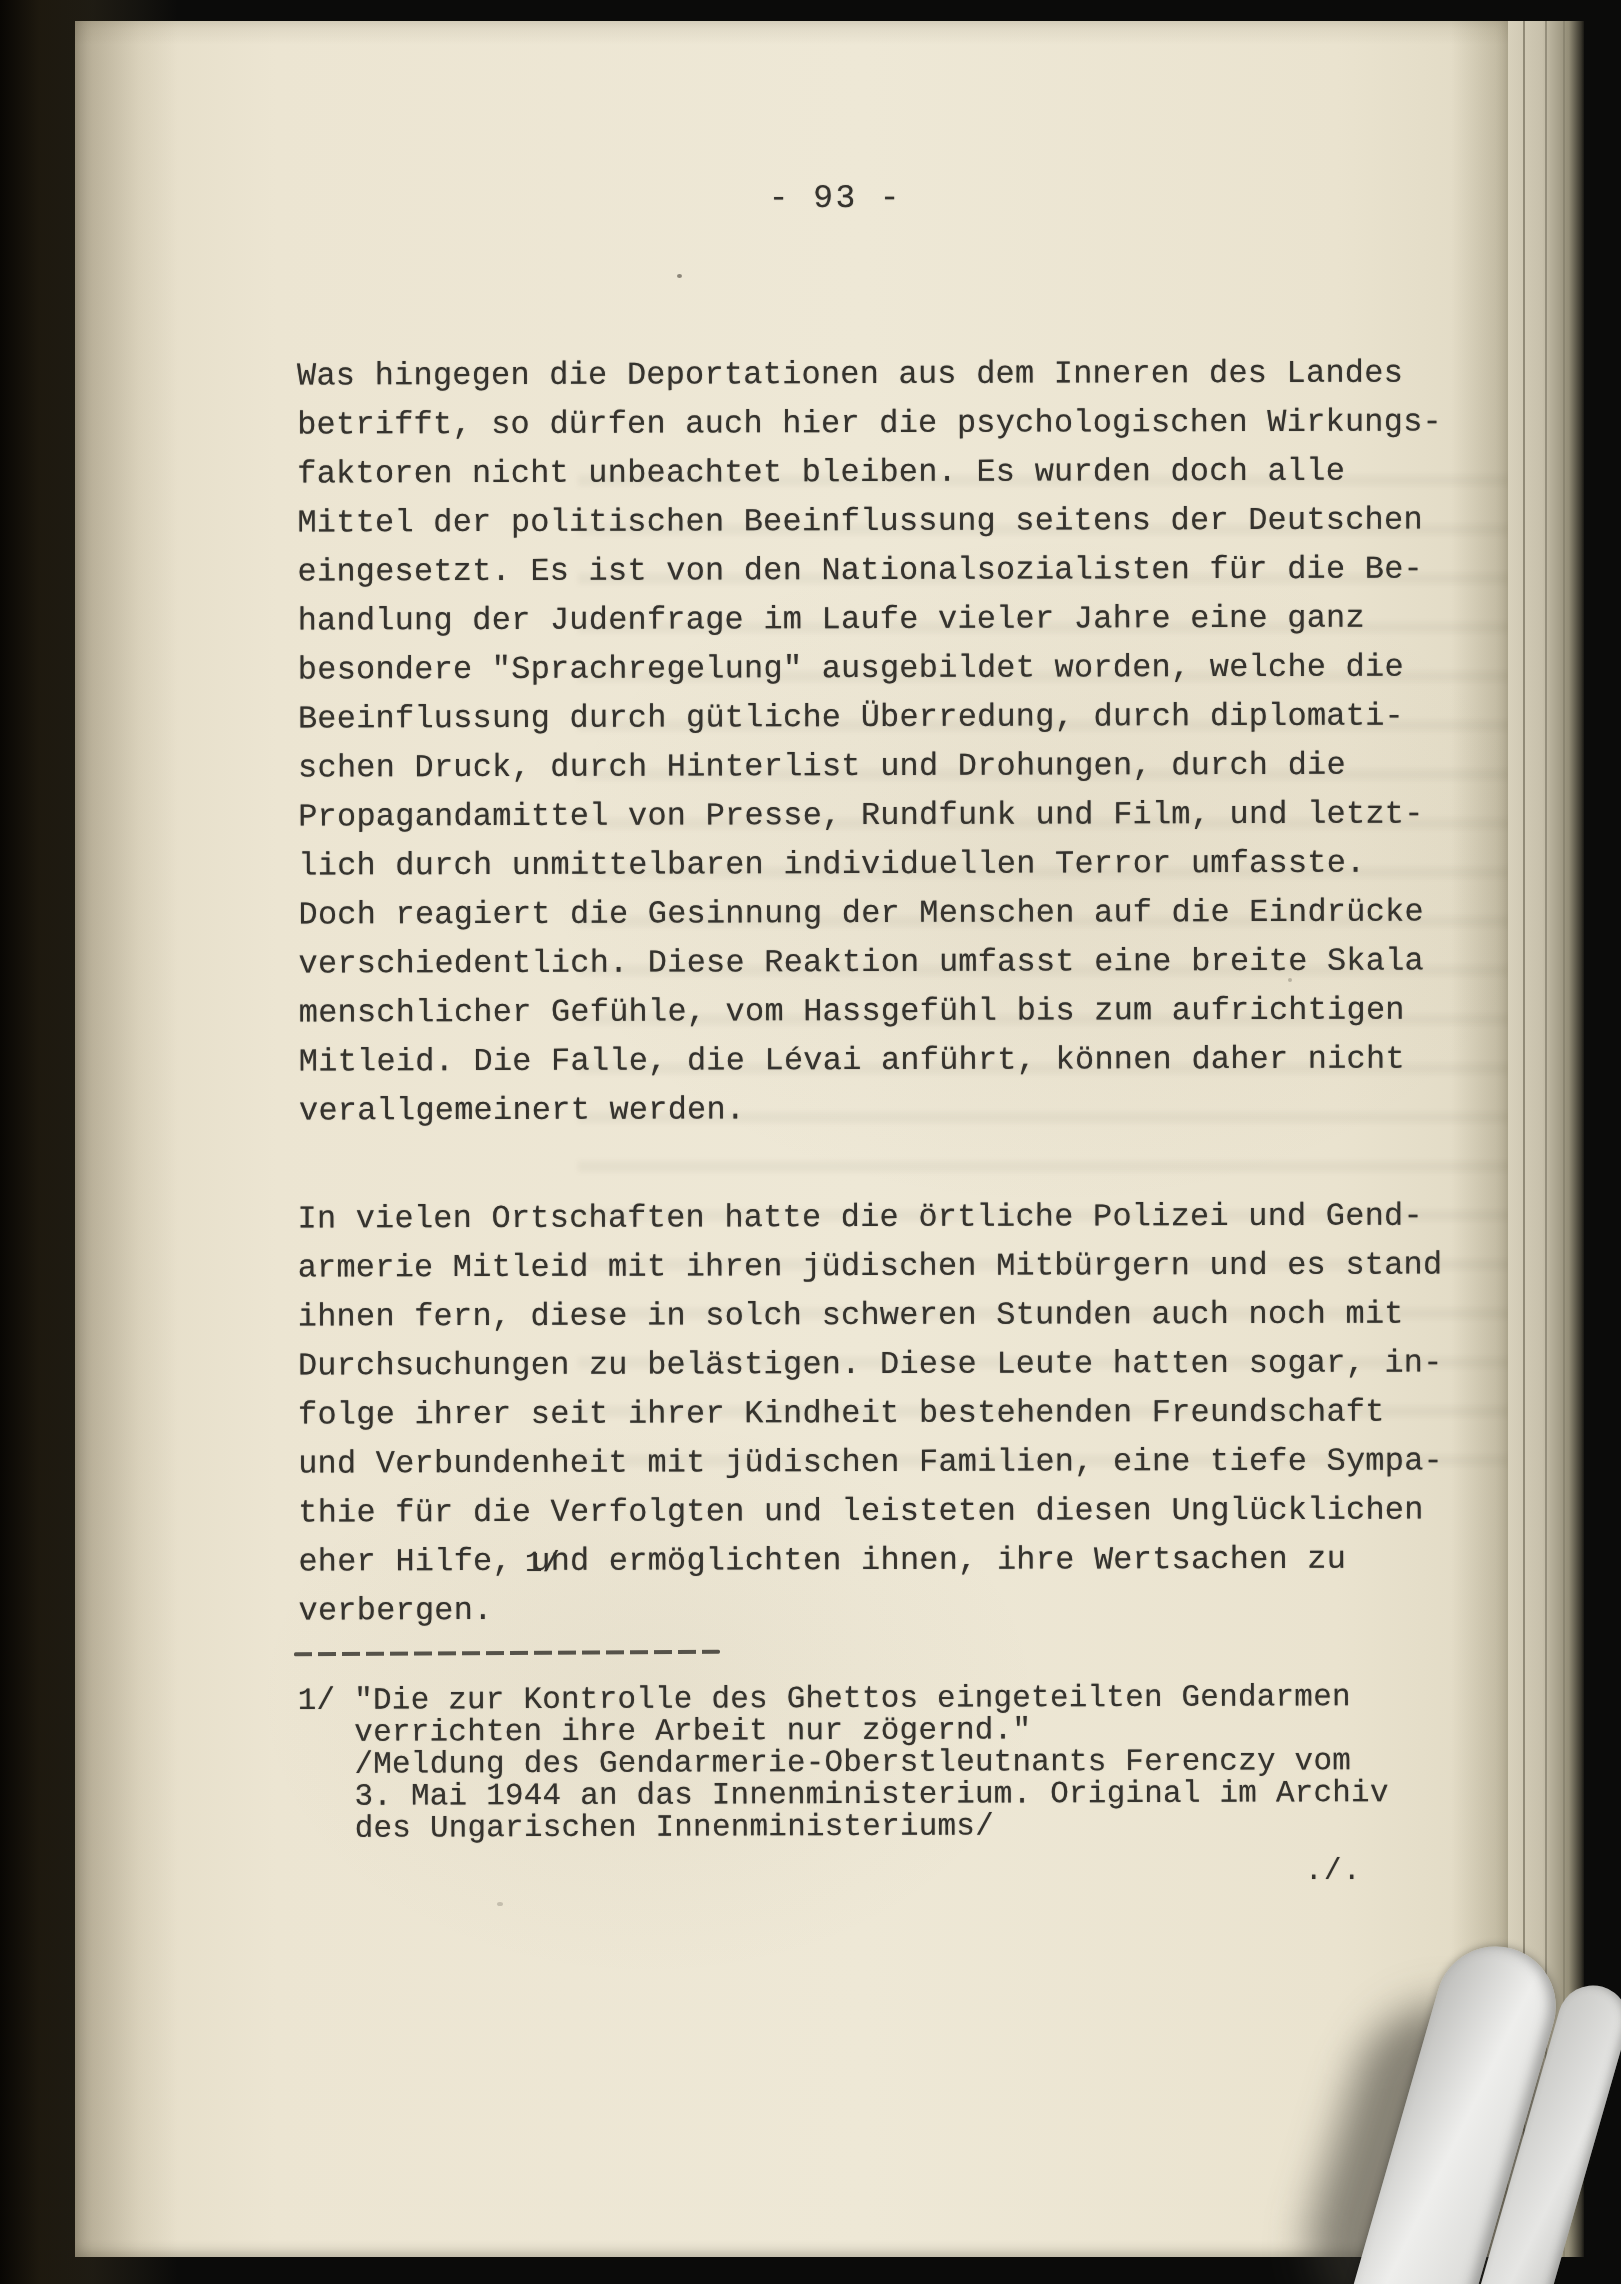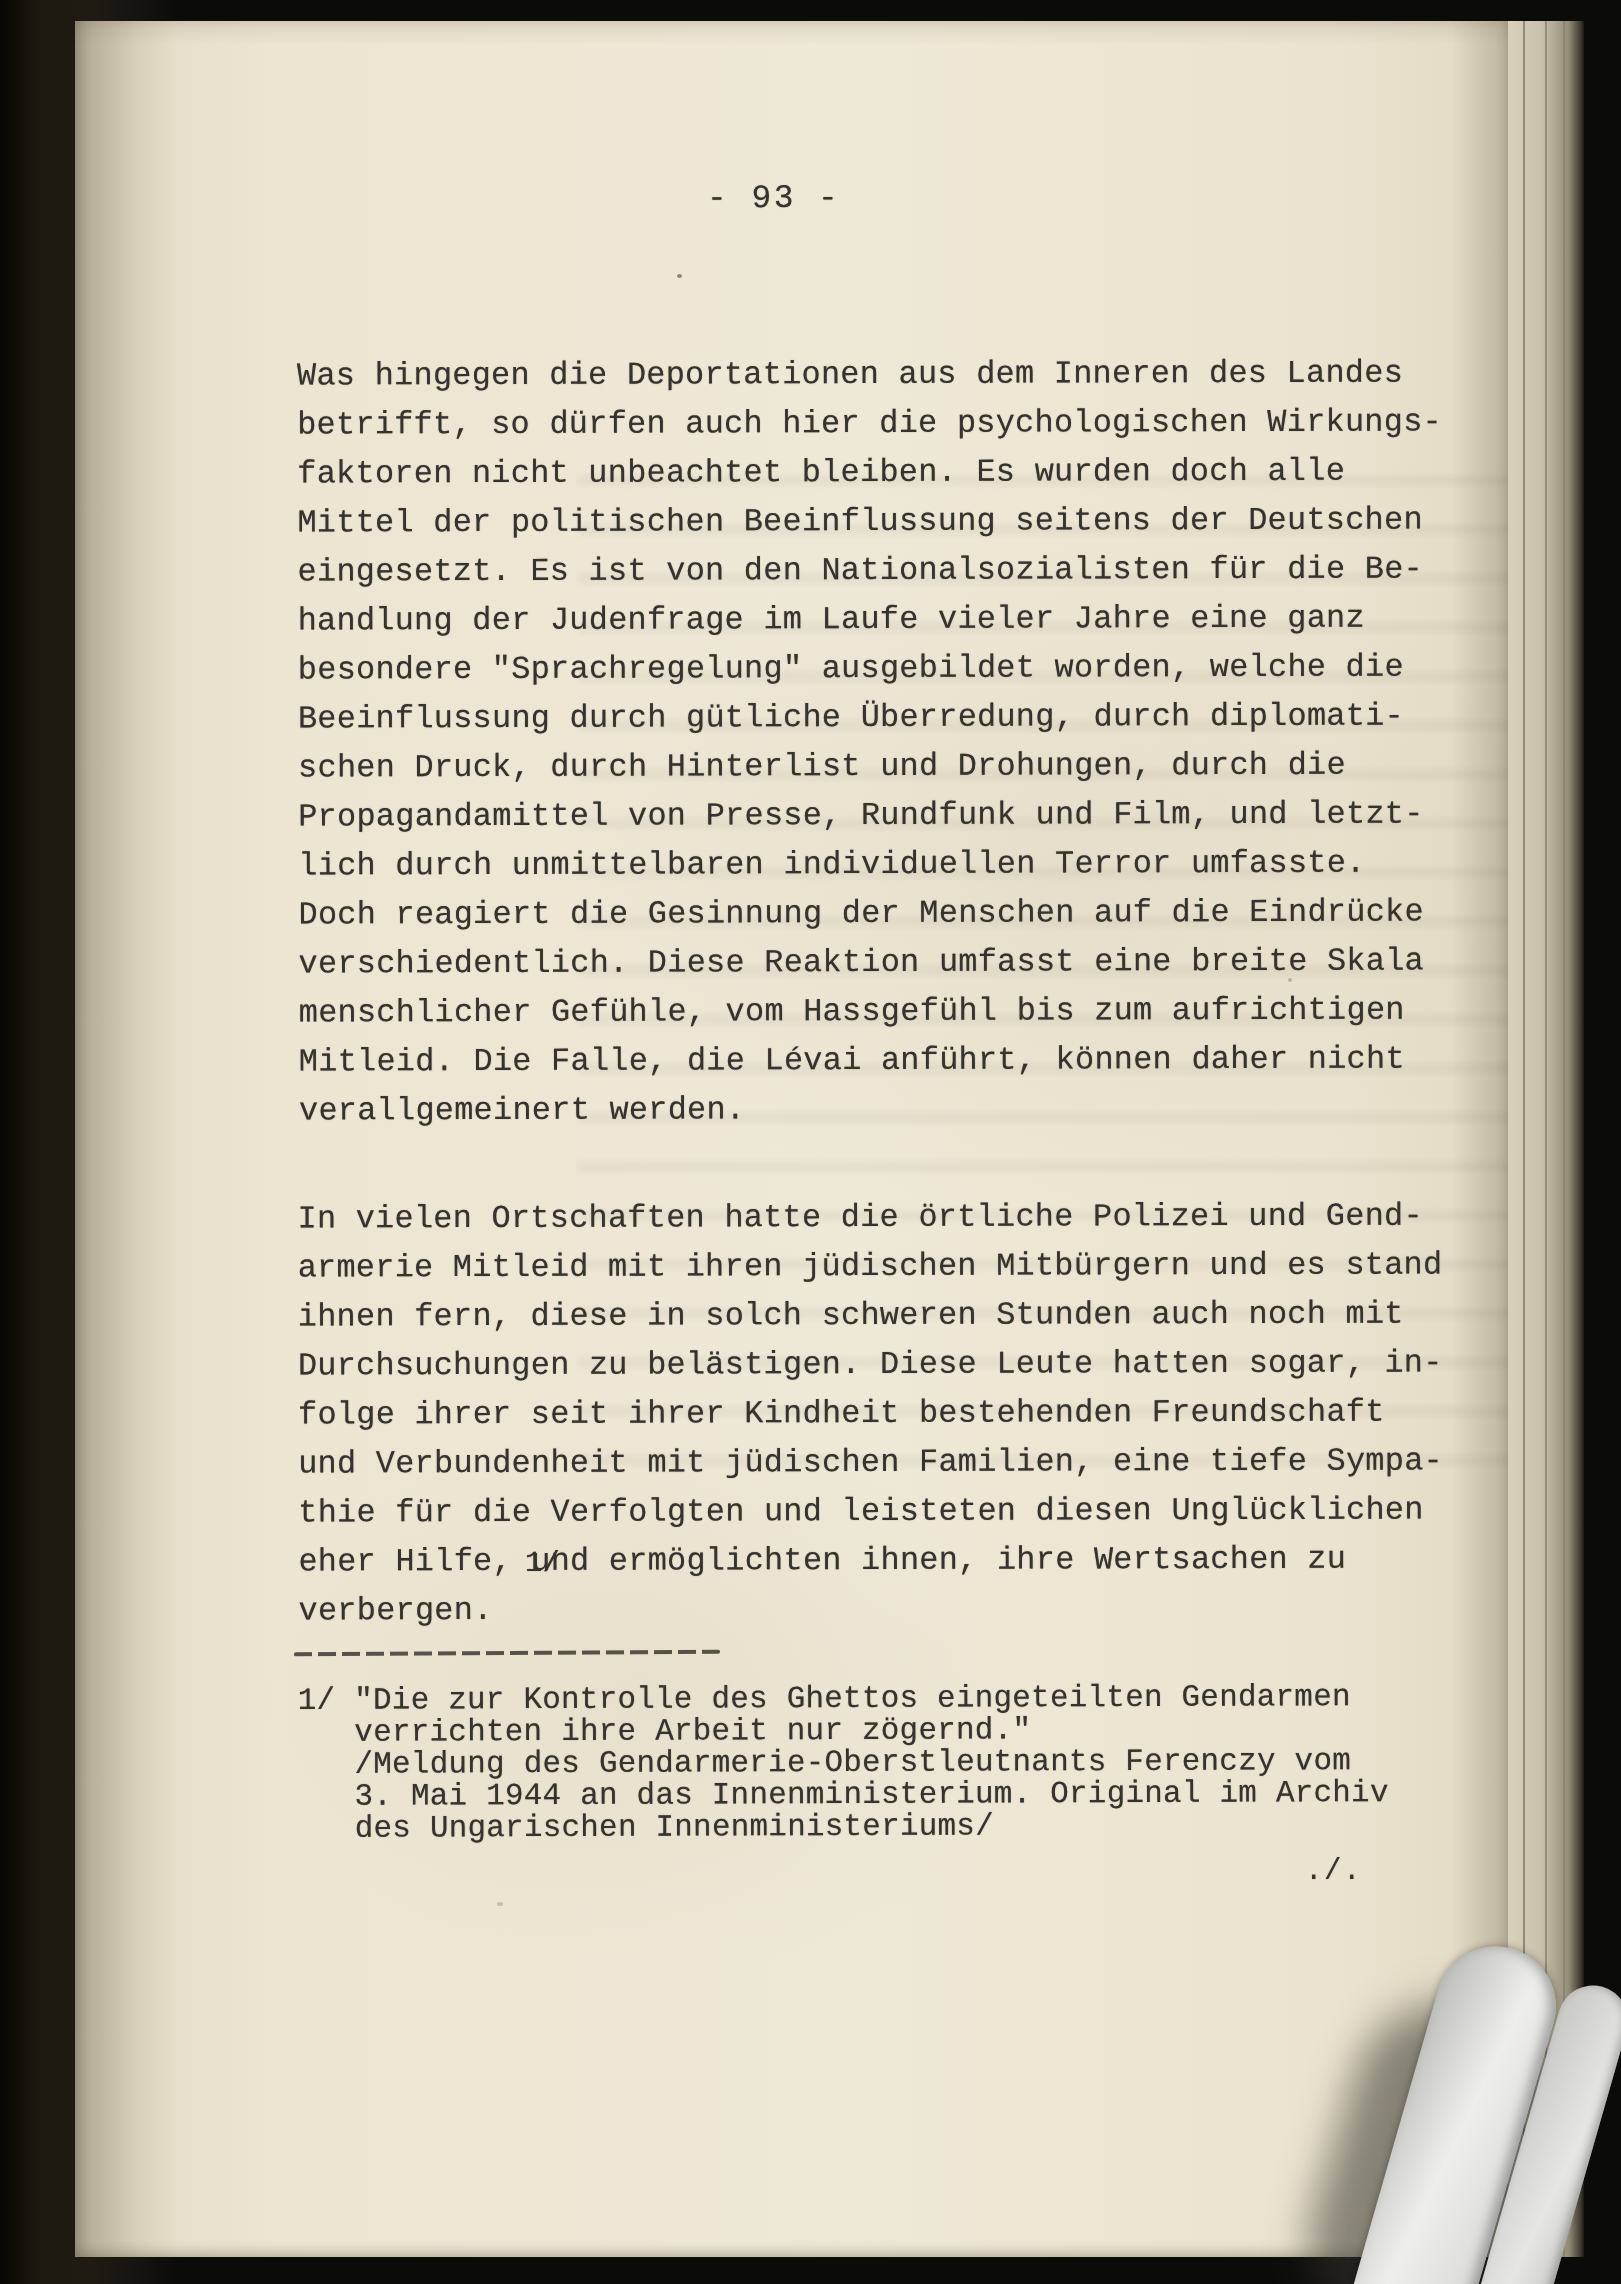--- a/index.html
+++ b/index.html
@@ -58,21 +58,21 @@
 
   
   .typewritten {
     color: #35332e;
     text-shadow: 0 0 1.1px rgba(53,51,46,0.55);
   }
   .page-number {
     position: absolute;
     left: 707px; top: 180px;
     width: 195px;
-    text-align: left;
+    text-align: right;
     font-size: 33px;
     letter-spacing: 2.4px;
     transform: rotate(-0.2deg);
   }
   pre.para {
     position: absolute;
     margin: 0;
     font-family: inherit;
     font-size: 32px;
     line-height: 49px;

